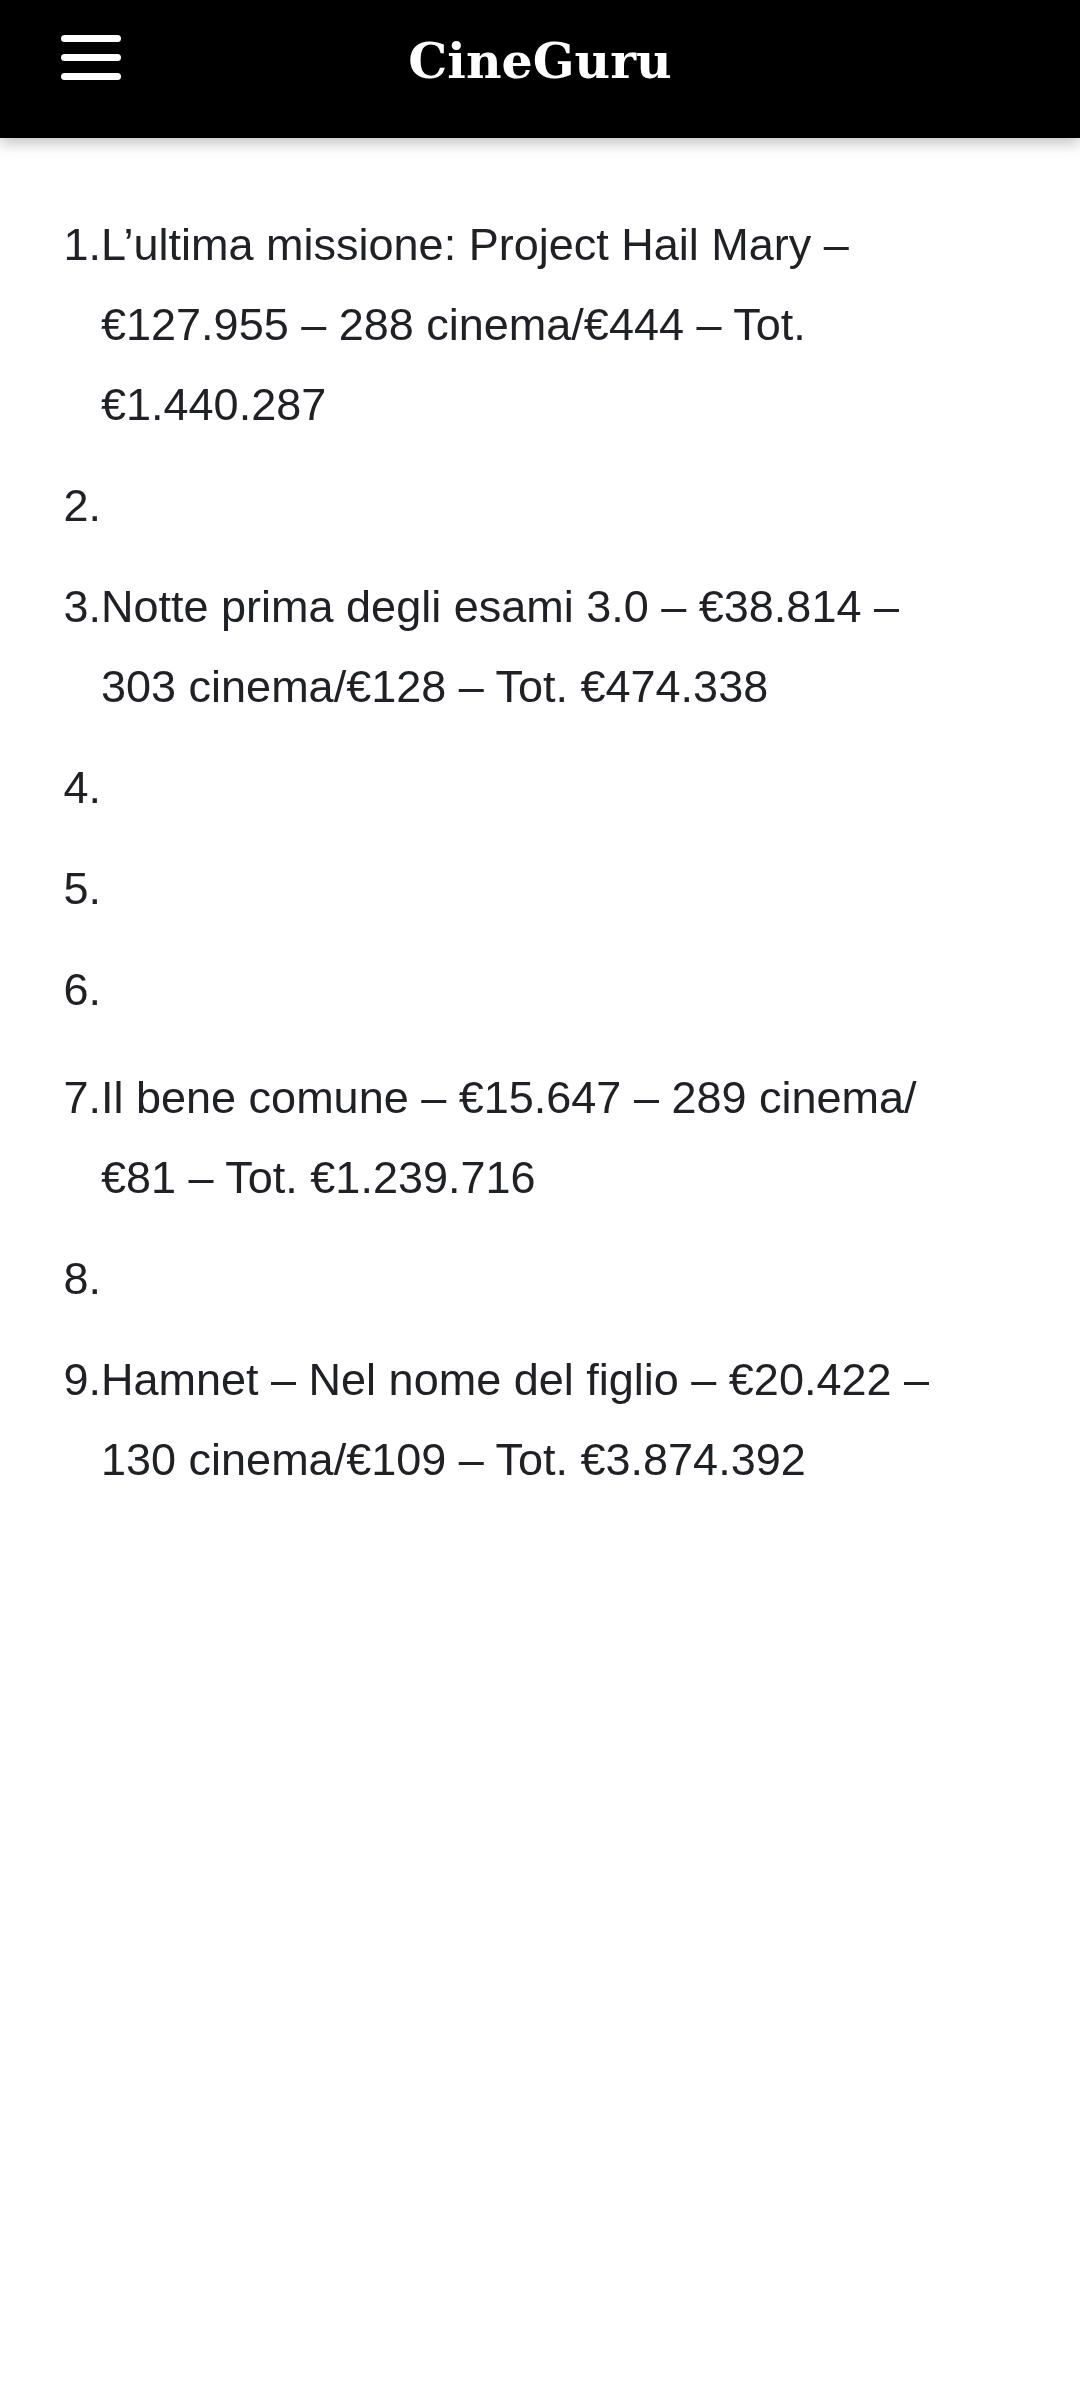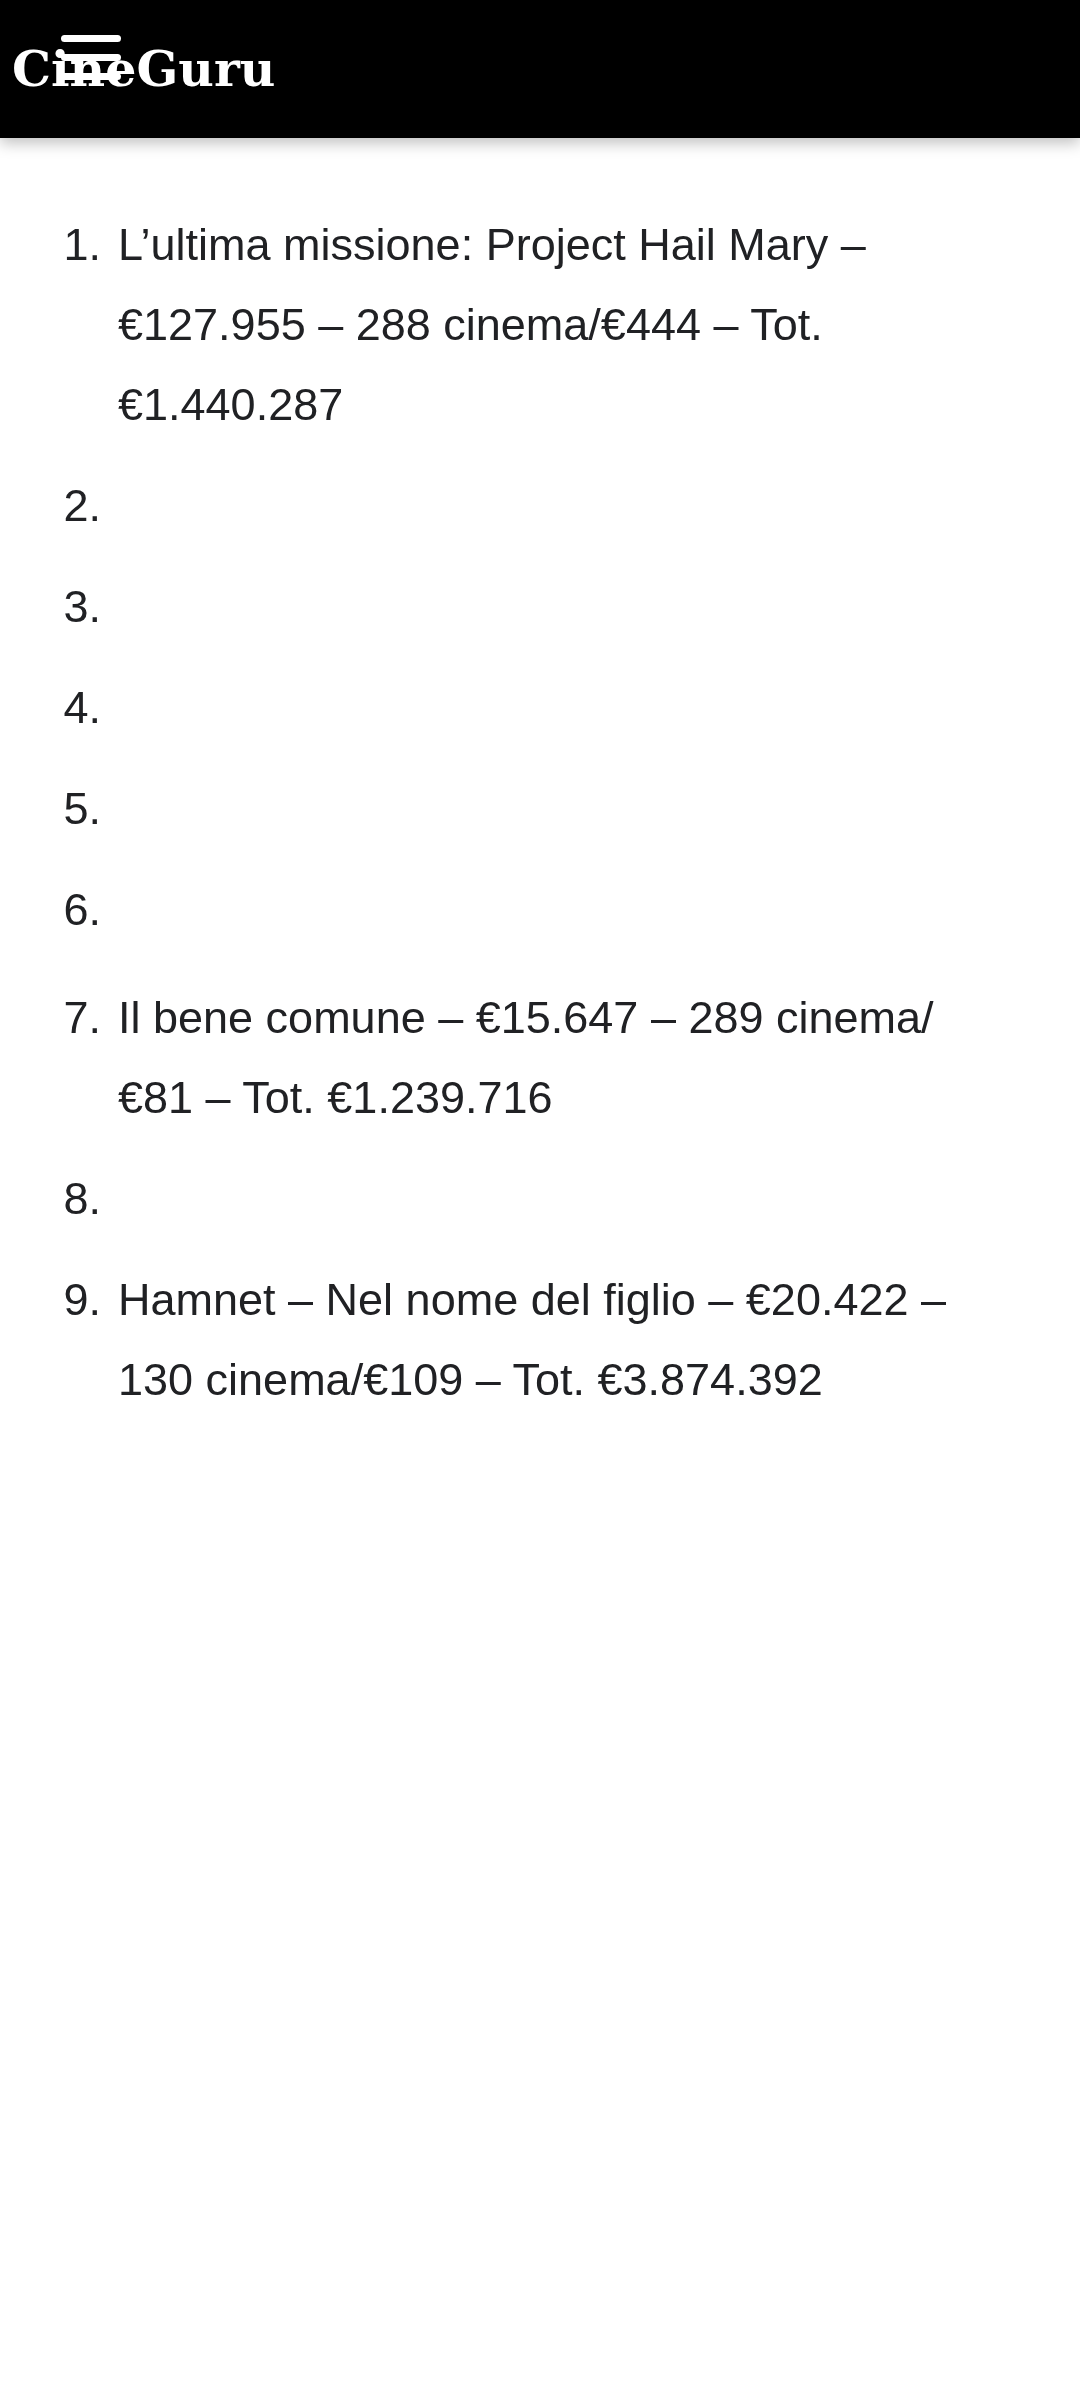--- a/index.html
+++ b/index.html
@@ -24,21 +24,22 @@
     background:none;border:none;padding:0;margin:0;
     display:flex;flex-direction:column;justify-content:space-between;
     cursor:pointer;
   }
   .hamburger .bar{
     display:block;width:60px;height:7px;
     background:#fff;border-radius:3.5px;
   }
   .site-title{
     position:absolute;left:0;right:0;top:27px;
-    margin:12px;
+    margin:4px;
+    text-align:center;
     font-family:"DejaVu Serif","Liberation Serif",serif;
     font-weight:700;
     font-size:49px;line-height:60px;
     color:#fff;
   }
   
   .content{
     padding-top:67px;
   }
   ol.rank-list{
@@ -55,21 +56,20 @@
   }
   .rank-num{
     flex:0 0 101px;
     width:101px;
     text-align:right;
     white-space:nowrap;
   }
   .entry-text{
     flex:0 0 auto;
     width:870px;
-    margin-left:17px;
     word-wrap:normal;
   }
 </style>
 </head>
 <body>
 
 <div class="screen">
 
   <header class="appbar">
     <button class="hamburger">
@@ -88,20 +88,21 @@
           <span class="rank-num">1.</span>
           <span class="entry-text">L’ultima missione: Project Hail Mary – €127.955 – 288 cinema/€444 – Tot. €1.440.287</span>
         </li>
 
         <li>
           <span class="rank-num">2.</span>
         </li>
 
         <li>
           <span class="rank-num">3.</span>
+          <span class="entry-text">Notte prima degli esami 3.0 – €38.814 – 303 cinema/€128 – Tot. €474.338</span>
         </li>
 
         <li>
           <span class="rank-num">4.</span>
         </li>
 
         <li>
           <span class="rank-num">5.</span>
         </li>
 

